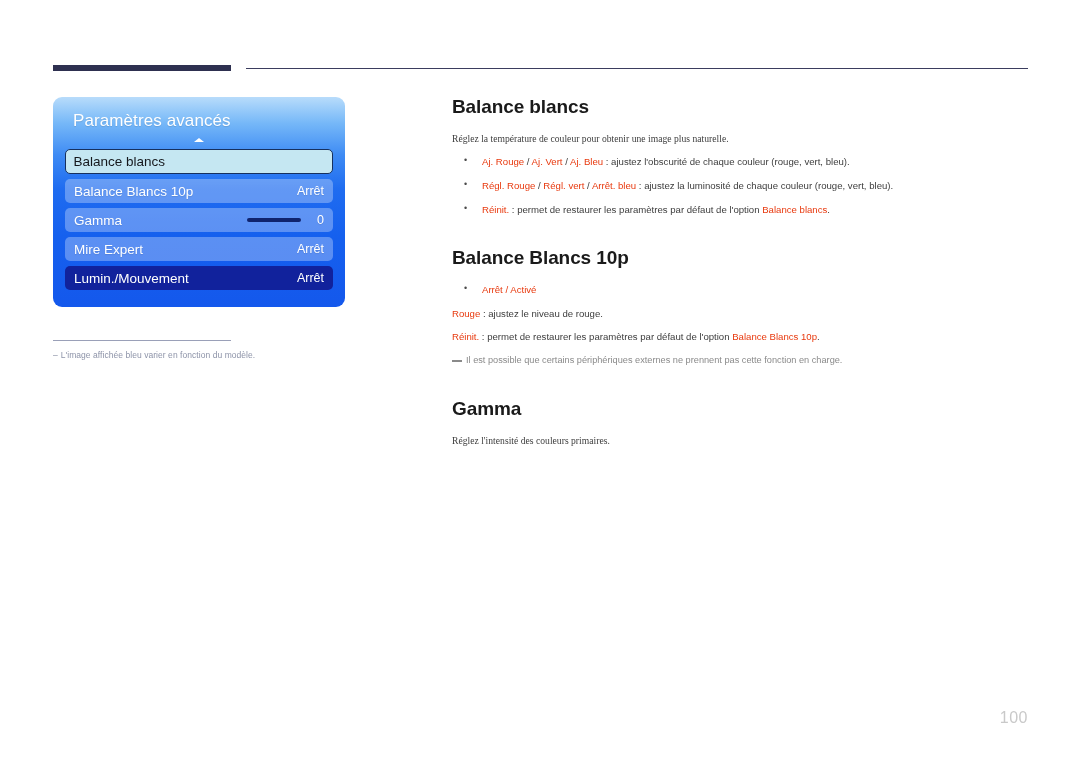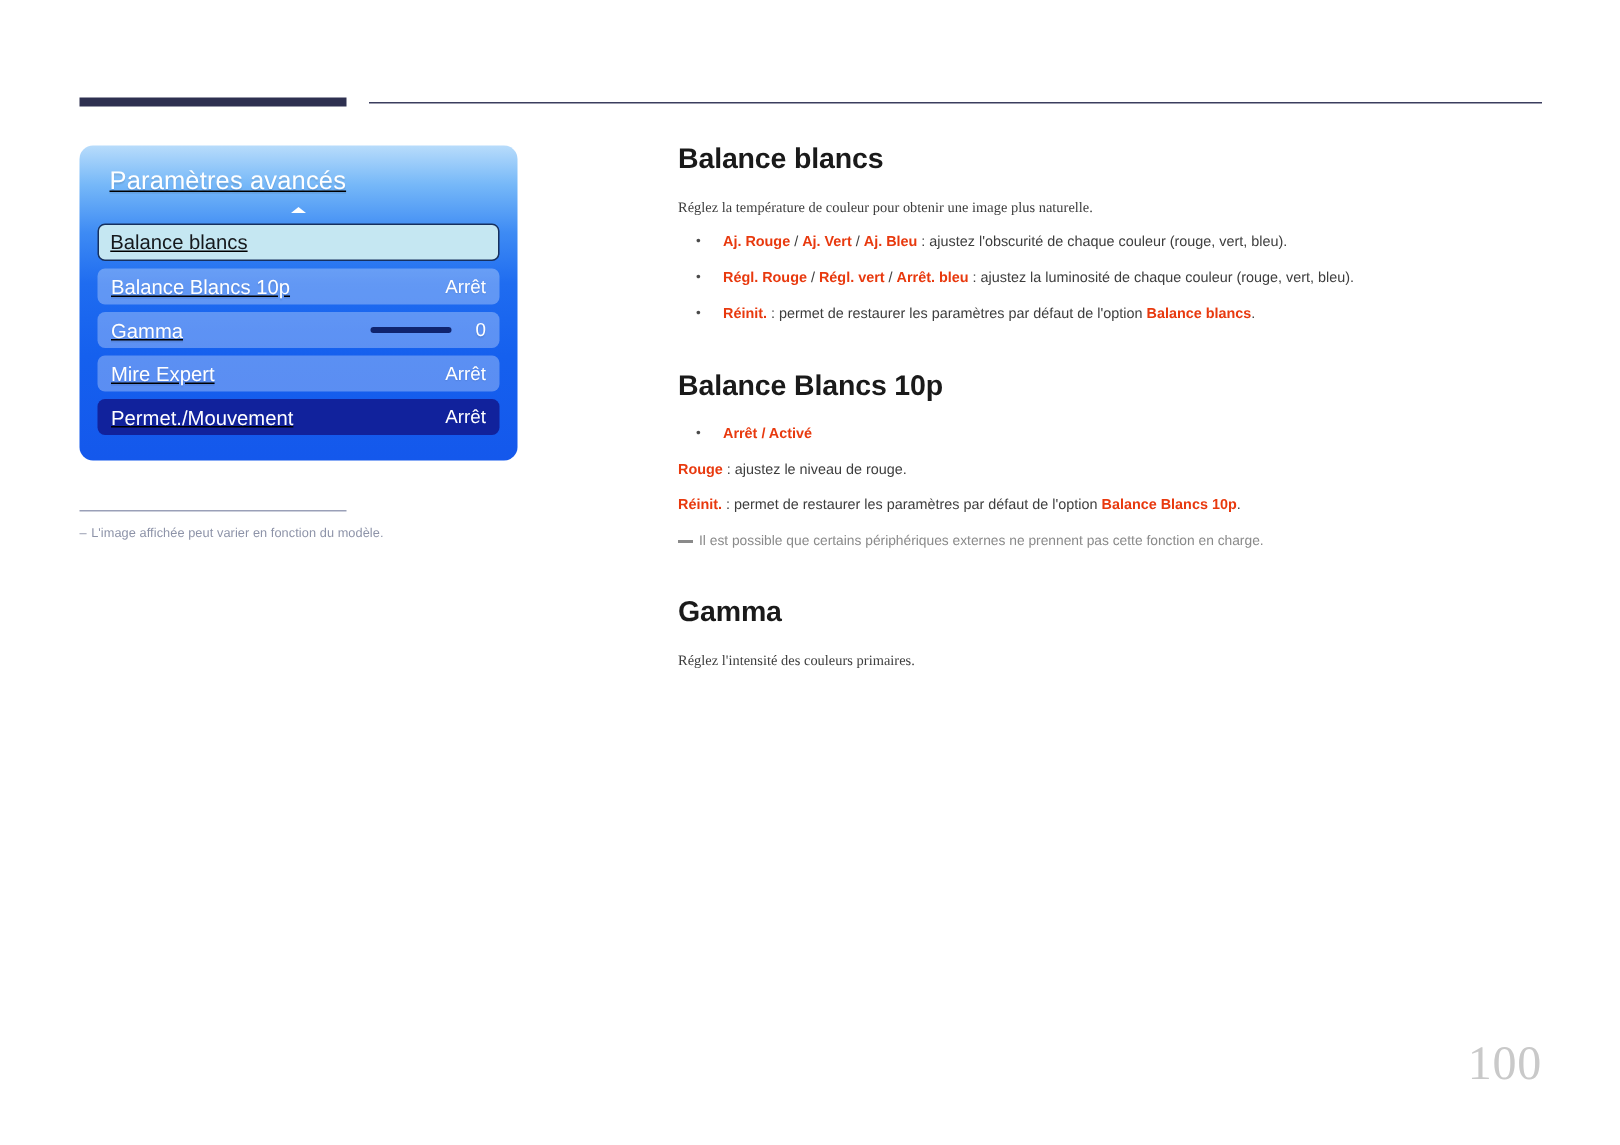--- a/index.html
+++ b/index.html
@@ -54,21 +54,20 @@
     background: linear-gradient(to bottom,
         #b8dcfb 0px,
         #76b8f8 26px,
         #3e8bf4 58px,
         #1f6cf0 92px,
         #1560ee 140px,
         #1458ec 100%);
     padding-bottom: 12px;
     box-sizing: border-box;
     overflow: hidden;
-    text-decoration: underline;
   }
   .osd-title {
     color: #ffffff;
     font-size: 17px;
     font-weight: 400;
     padding: 14px 0 0 20px;
     letter-spacing: 0.1px;
     text-shadow: 0 1px 1px rgba(0,0,0,0.12);
   }
   .osd-arrow-row {
@@ -213,21 +212,21 @@
   ul.bullets li::before {
     content: "•";
     position: absolute;
     left: 12px;
     top: -1px;
     color: #4a4a4a;
     font-size: 9px;
   }
   .kw {
     color: #e8390e;
-    font-weight: bold;
+    font-weight: normal;
   }
   .sep {
     color: #3d3d3d;
   }
   p.term-line {
     font-size: 9.6px;
     color: #3d3d3d;
     margin: 0 0 10px 0;
     line-height: 1.45;
   }
@@ -250,24 +249,23 @@
   }
   p.note-line .kw {
     color: #e8390e;
   }
 
   
   .page-number {
     position: absolute;
     right: 52px;
     bottom: 36px;
-    font-size: 32px;
+    font-size: 16px;
     color: #c9c9c9;
     letter-spacing: 0.5px;
-    font-family: Liberation Serif, serif;
   }
 </style>
 </head>
 <body>
 
 <div class="header-rule">
   <div class="thick-bar"></div>
   <div class="thin-line"></div>
 </div>
 
@@ -296,32 +294,32 @@
         <span class="slider-track"></span>
         <span class="row-value">0</span>
       </div>
 
       <div class="osd-row normal">
         <span class="row-label">Mire Expert</span>
         <span class="row-value">Arrêt</span>
       </div>
 
       <div class="osd-row selected">
-        <span class="row-label">Permet./Mouvement</span>
+        <span class="row-label">Lumin./Mouvement</span>
         <span class="row-value">Arrêt</span>
       </div>
 
     </div>
   </div>
 </div>
 
 <div class="caption-block">
   <div class="caption-rule"></div>
   <div class="caption-text">
-    <span class="dash">–</span><span>L'image affichée peut varier en fonction du modèle.</span>
+    <span class="dash">–</span><span>L'image affichée bleu varier en fonction du modèle.</span>
   </div>
 </div>
 
 <div class="content">
 
   <h2 class="section-heading">Balance blancs</h2>
 
   <p class="body-line">Réglez la température de couleur pour obtenir une image plus naturelle.</p>
 
   <ul class="bullets">

